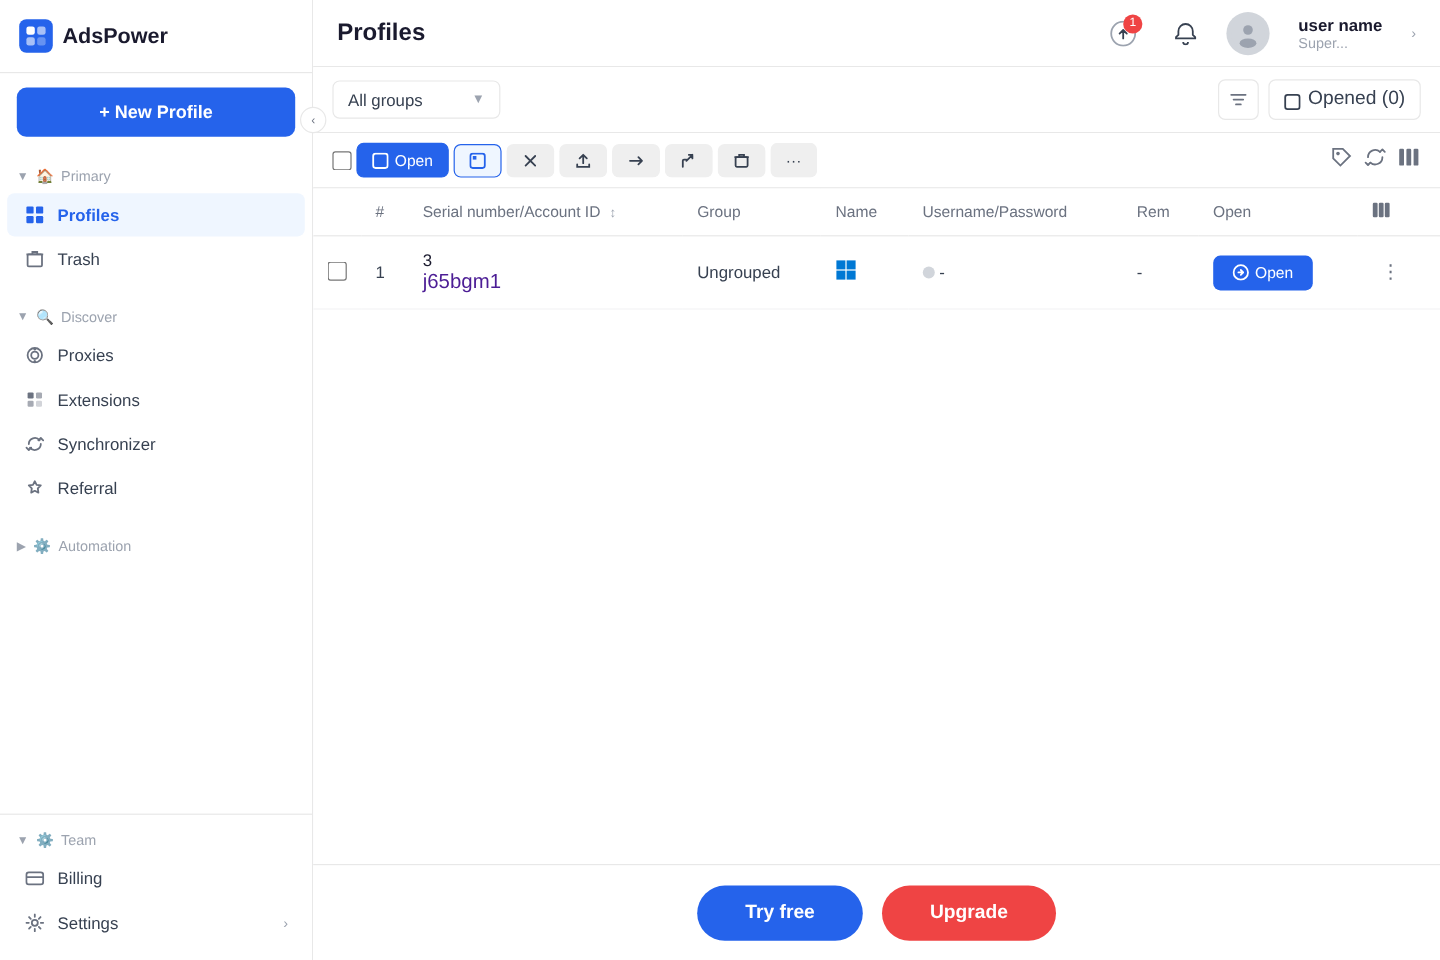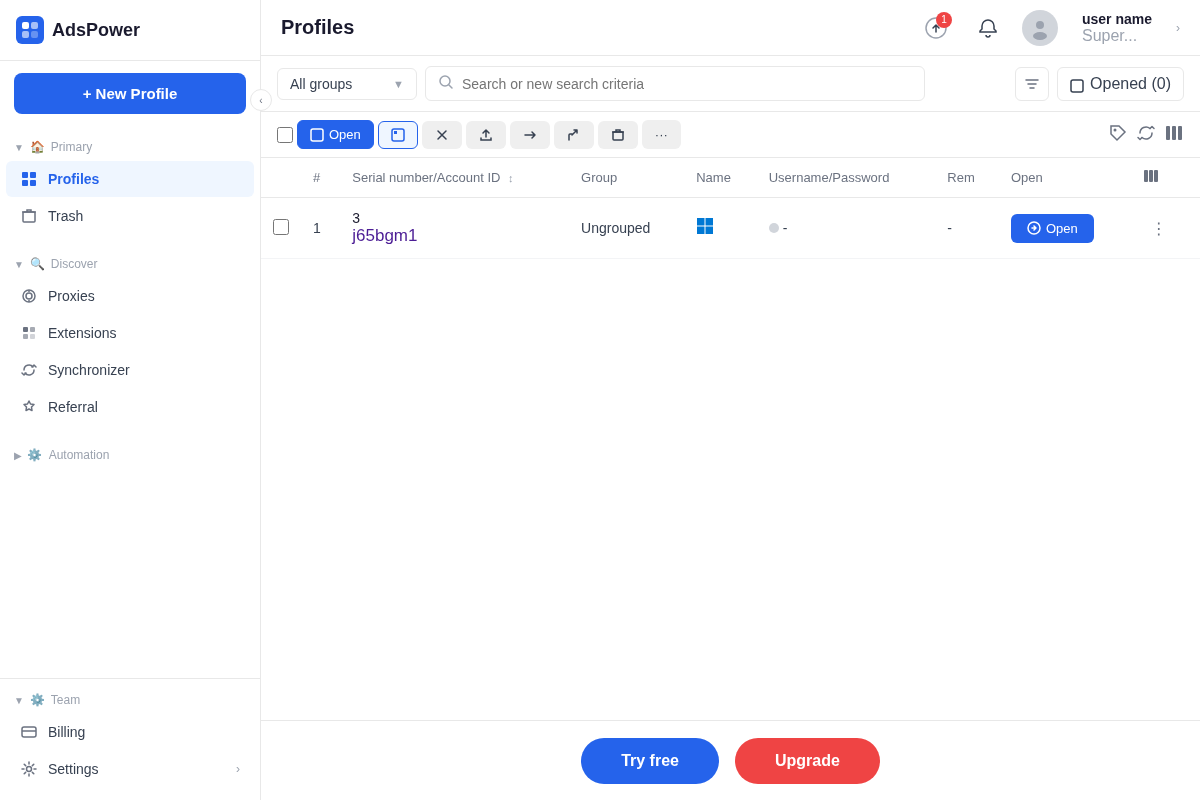--- a/index.html
+++ b/index.html
@@ -33,21 +33,21 @@
     
     .topbar { display: flex; align-items: center; justify-content: space-between; padding: 0 20px; height: 56px; border-bottom: 1px solid #e8e8e8; background: #fff; }
     .page-title { font-size: 20px; font-weight: 700; color: #1a1a2e; }
     .topbar-right { display: flex; align-items: center; gap: 16px; }
     .topbar-icon { width: 36px; height: 36px; display: flex; align-items: center; justify-content: center; cursor: pointer; position: relative; }
     .badge { position: absolute; top: 2px; right: 2px; width: 16px; height: 16px; background: #ef4444; border-radius: 50%; color: white; font-size: 10px; display: flex; align-items: center; justify-content: center; }
     .user-info { display: flex; align-items: center; gap: 24px; cursor: pointer; }
     .avatar { width: 36px; height: 36px; border-radius: 50%; background: #d1d5db; overflow: hidden; display: flex; align-items: center; justify-content: center; }
     .user-text { display: flex; flex-direction: column; }
     .user-name { font-size: 14px; font-weight: 600; color: #1a1a2e; }
-    .user-role { font-size: 16px; color: #9ca3af; }
+    .user-role { font-size: 12px; color: #9ca3af; }
     .user-chevron { color: #9ca3af; font-size: 12px; }
 
     
     .toolbar { display: flex; align-items: center; gap: 8px; padding: 10px 16px; border-bottom: 1px solid #e8e8e8; background: #fff; }
     .groups-select { display: flex; align-items: center; gap: 6px; border: 1px solid #e8e8e8; border-radius: 6px; padding: 7px 12px; font-size: 14px; color: #374151; cursor: pointer; background: #fff; min-width: 140px; }
     .groups-select .caret { margin-left: auto; color: #9ca3af; font-size: 11px; }
     .search-box { display: flex; align-items: center; gap: 8px; border: 1px solid #e8e8e8; border-radius: 6px; padding: 7px 12px; flex: 1; max-width: 500px; background: #fff; }
     .search-box input { border: none; outline: none; font-size: 14px; color: #6b7280; background: transparent; width: 100%; }
     .search-icon { color: #9ca3af; font-size: 15px; }
     .filter-icon { width: 34px; height: 34px; border: 1px solid #e8e8e8; border-radius: 6px; display: flex; align-items: center; justify-content: center; cursor: pointer; margin-left: auto; color: #6b7280; font-size: 15px; }
@@ -253,29 +253,20 @@
           </div>
           <span class="user-chevron">›</span>
         </div>
       </div>
     </div>
 
     <div class="toolbar">
       <div class="groups-select">
         <span>All groups</span>
         <span class="caret">▼</span>
-      </div>
-      <div class="search-box">
-        <span class="search-icon">
-          <svg width="16" height="16" viewBox="0 0 16 16" fill="none">
-              <circle cx="7" cy="7" r="5" stroke="#9ca3af" stroke-width="1.5"></circle>
-              <path d="M11 11l3 3" stroke="#9ca3af" stroke-width="1.5" stroke-linecap="round"></path>
-            </svg>
-        </span>
-        <input type="text" placeholder="Search or new search criteria" style="">
       </div>
       <div class="filter-icon">
         <svg width="16" height="16" viewBox="0 0 16 16" fill="none">
             <path d="M2 4h12M4 8h8M6 12h4" stroke="#6b7280" stroke-width="1.5" stroke-linecap="round"></path>
           </svg>
       </div>
       <div class="opened-btn">
         <svg width="14" height="14" viewBox="0 0 14 14" fill="none">
             <rect x="1" y="1" width="12" height="12" rx="2" stroke="#374151" stroke-width="1.5"></rect>
           </svg>

